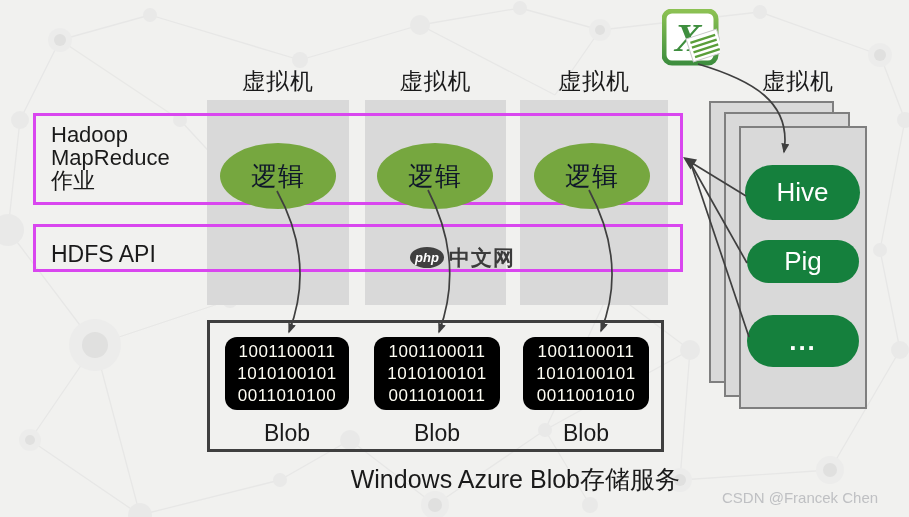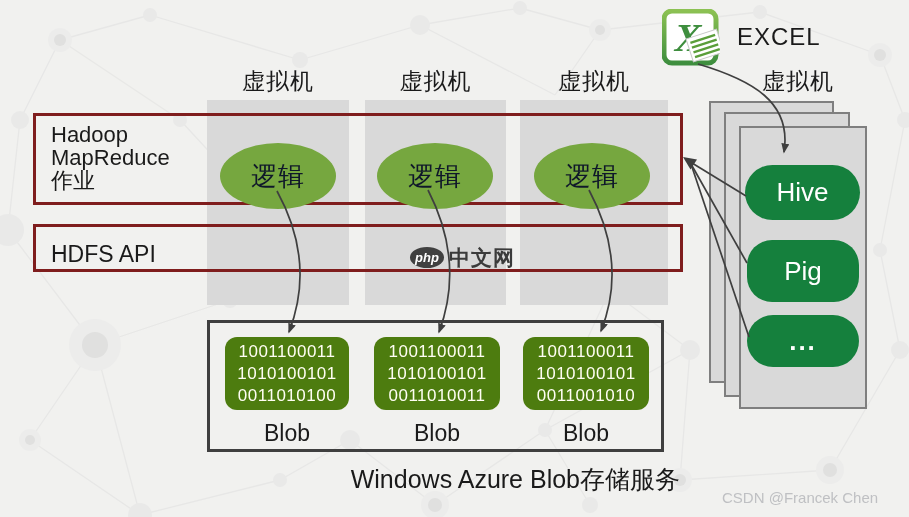--- a/index.html
+++ b/index.html
@@ -10,48 +10,48 @@
     color:#1a1a1a;
   }
   svg{display:block;}
   
   #bg-net{position:absolute;left:0;top:0;z-index:0;}
   
   .vm-col{position:absolute;top:100px;height:205px;background:#d9d9d9;z-index:1;}
   
   .vm-label{position:absolute;top:66px;font-size:23px;text-align:center;color:#1a1a1a;z-index:2;letter-spacing:1px;}
   
-  .frame{position:absolute;left:33px;width:650px;border:3px solid #7f1d1d;box-sizing:border-box;background:transparent;z-index:2;}
+  .frame{position:absolute;left:33px;width:650px;border:3px solid #d946ef;box-sizing:border-box;background:transparent;z-index:2;}
   #hadoop-box{top:113px;height:92px;}
   #hdfs-box{top:224px;height:48px;}
   .frame-text{position:absolute;left:15px;font-size:22px;line-height:23px;color:#1a1a1a;}
   #hadoop-text{top:7px;}
   #hadoop-text span{display:block;}
   #hdfs-text{top:16px;font-size:23px;}
   
   .logic{position:absolute;top:143px;width:116px;height:66px;border-radius:50%;
     background:#76a73f;color:#0f172a;font-size:26px;display:flex;align-items:center;justify-content:center;
     z-index:3;letter-spacing:1px;text-align:center;}
   
   .card{position:absolute;background:#d9d9d9;border:2px solid #7f7f7f;box-sizing:border-box;z-index:1;}
   #card-back{left:709px;top:101px;width:125px;height:282px;}
   #card-mid{left:724px;top:112px;width:126px;height:285px;}
   #card-front{left:739px;top:126px;width:128px;height:283px;z-index:2;}
   .pill{position:absolute;background:#15803d;color:#ffffff;display:flex;align-items:center;justify-content:center;
     font-size:26px;z-index:3;}
   #pill-hive{left:745px;top:165px;width:115px;height:55px;border-radius:28px;}
-  #pill-pig{left:747px;top:240px;width:112px;height:62px;border-radius:25px;}
+  #pill-pig{left:747px;top:240px;width:112px;height:43px;border-radius:25px;}
   #pill-dots{left:747px;top:315px;width:112px;height:52px;border-radius:26px;font-weight:bold;letter-spacing:2px;}
   
   #excel-icon{position:absolute;left:662px;top:9px;z-index:4;}
   #excel-label{position:absolute;left:737px;top:23px;font-size:24px;z-index:4;letter-spacing:1px;}
   
   #blob-box{position:absolute;left:207px;top:320px;width:457px;height:132px;border:3px solid #3f3f3f;
     box-sizing:border-box;z-index:2;background:transparent;}
-  .blob{position:absolute;top:337px;height:73px;border-radius:12px;background:#4d7c0f;color:#fffef4;
+  .blob{position:absolute;top:337px;height:73px;border-radius:12px;background:#000000;color:#fffef4;
     display:flex;flex-direction:column;align-items:center;justify-content:center;z-index:3;
     font-size:17px;line-height:22px;letter-spacing:0.5px;}
   #blob-1{left:225px;width:124px;}
   #blob-2{left:374px;width:126px;}
   #blob-3{left:523px;width:126px;}
   .blob-label{position:absolute;top:420px;font-size:23px;text-align:center;color:#1a1a1a;z-index:3;}
   #caption{position:absolute;left:180px;top:463px;width:500px;text-align:right;font-size:25px;color:#1a1a1a;z-index:3;}
   
   #php-badge{position:absolute;left:410px;top:247px;width:34px;height:21px;border-radius:50%;
     background:#404040;color:#ffffff;font-size:13px;font-weight:bold;font-style:italic;
@@ -152,21 +152,20 @@
     <g transform="translate(24,30) rotate(-18)">
       <rect x="0" y="0" width="32" height="24" fill="#ffffff" stroke="#c9c9c9" stroke-width="1"></rect>
       <g stroke="#5a9e3a" stroke-width="2.4">
         <line x1="3" y1="5" x2="29" y2="5"></line>
           <line x1="3" y1="10" x2="29" y2="10"></line>
         <line x1="3" y1="15" x2="29" y2="15"></line>
           <line x1="3" y1="20" x2="29" y2="20"></line>
       </g>
     </g>
   </svg>
-  <div id="excel-label">EXCEL</div>
 
   <div class="card" id="card-back"></div>
   <div class="card" id="card-mid"></div>
   <div class="card" id="card-front"></div>
   <div class="pill" id="pill-hive">Hive</div>
   <div class="pill" id="pill-pig">Pig</div>
   <div class="pill" id="pill-dots">...</div>
 
   <div id="blob-box"></div>
 

